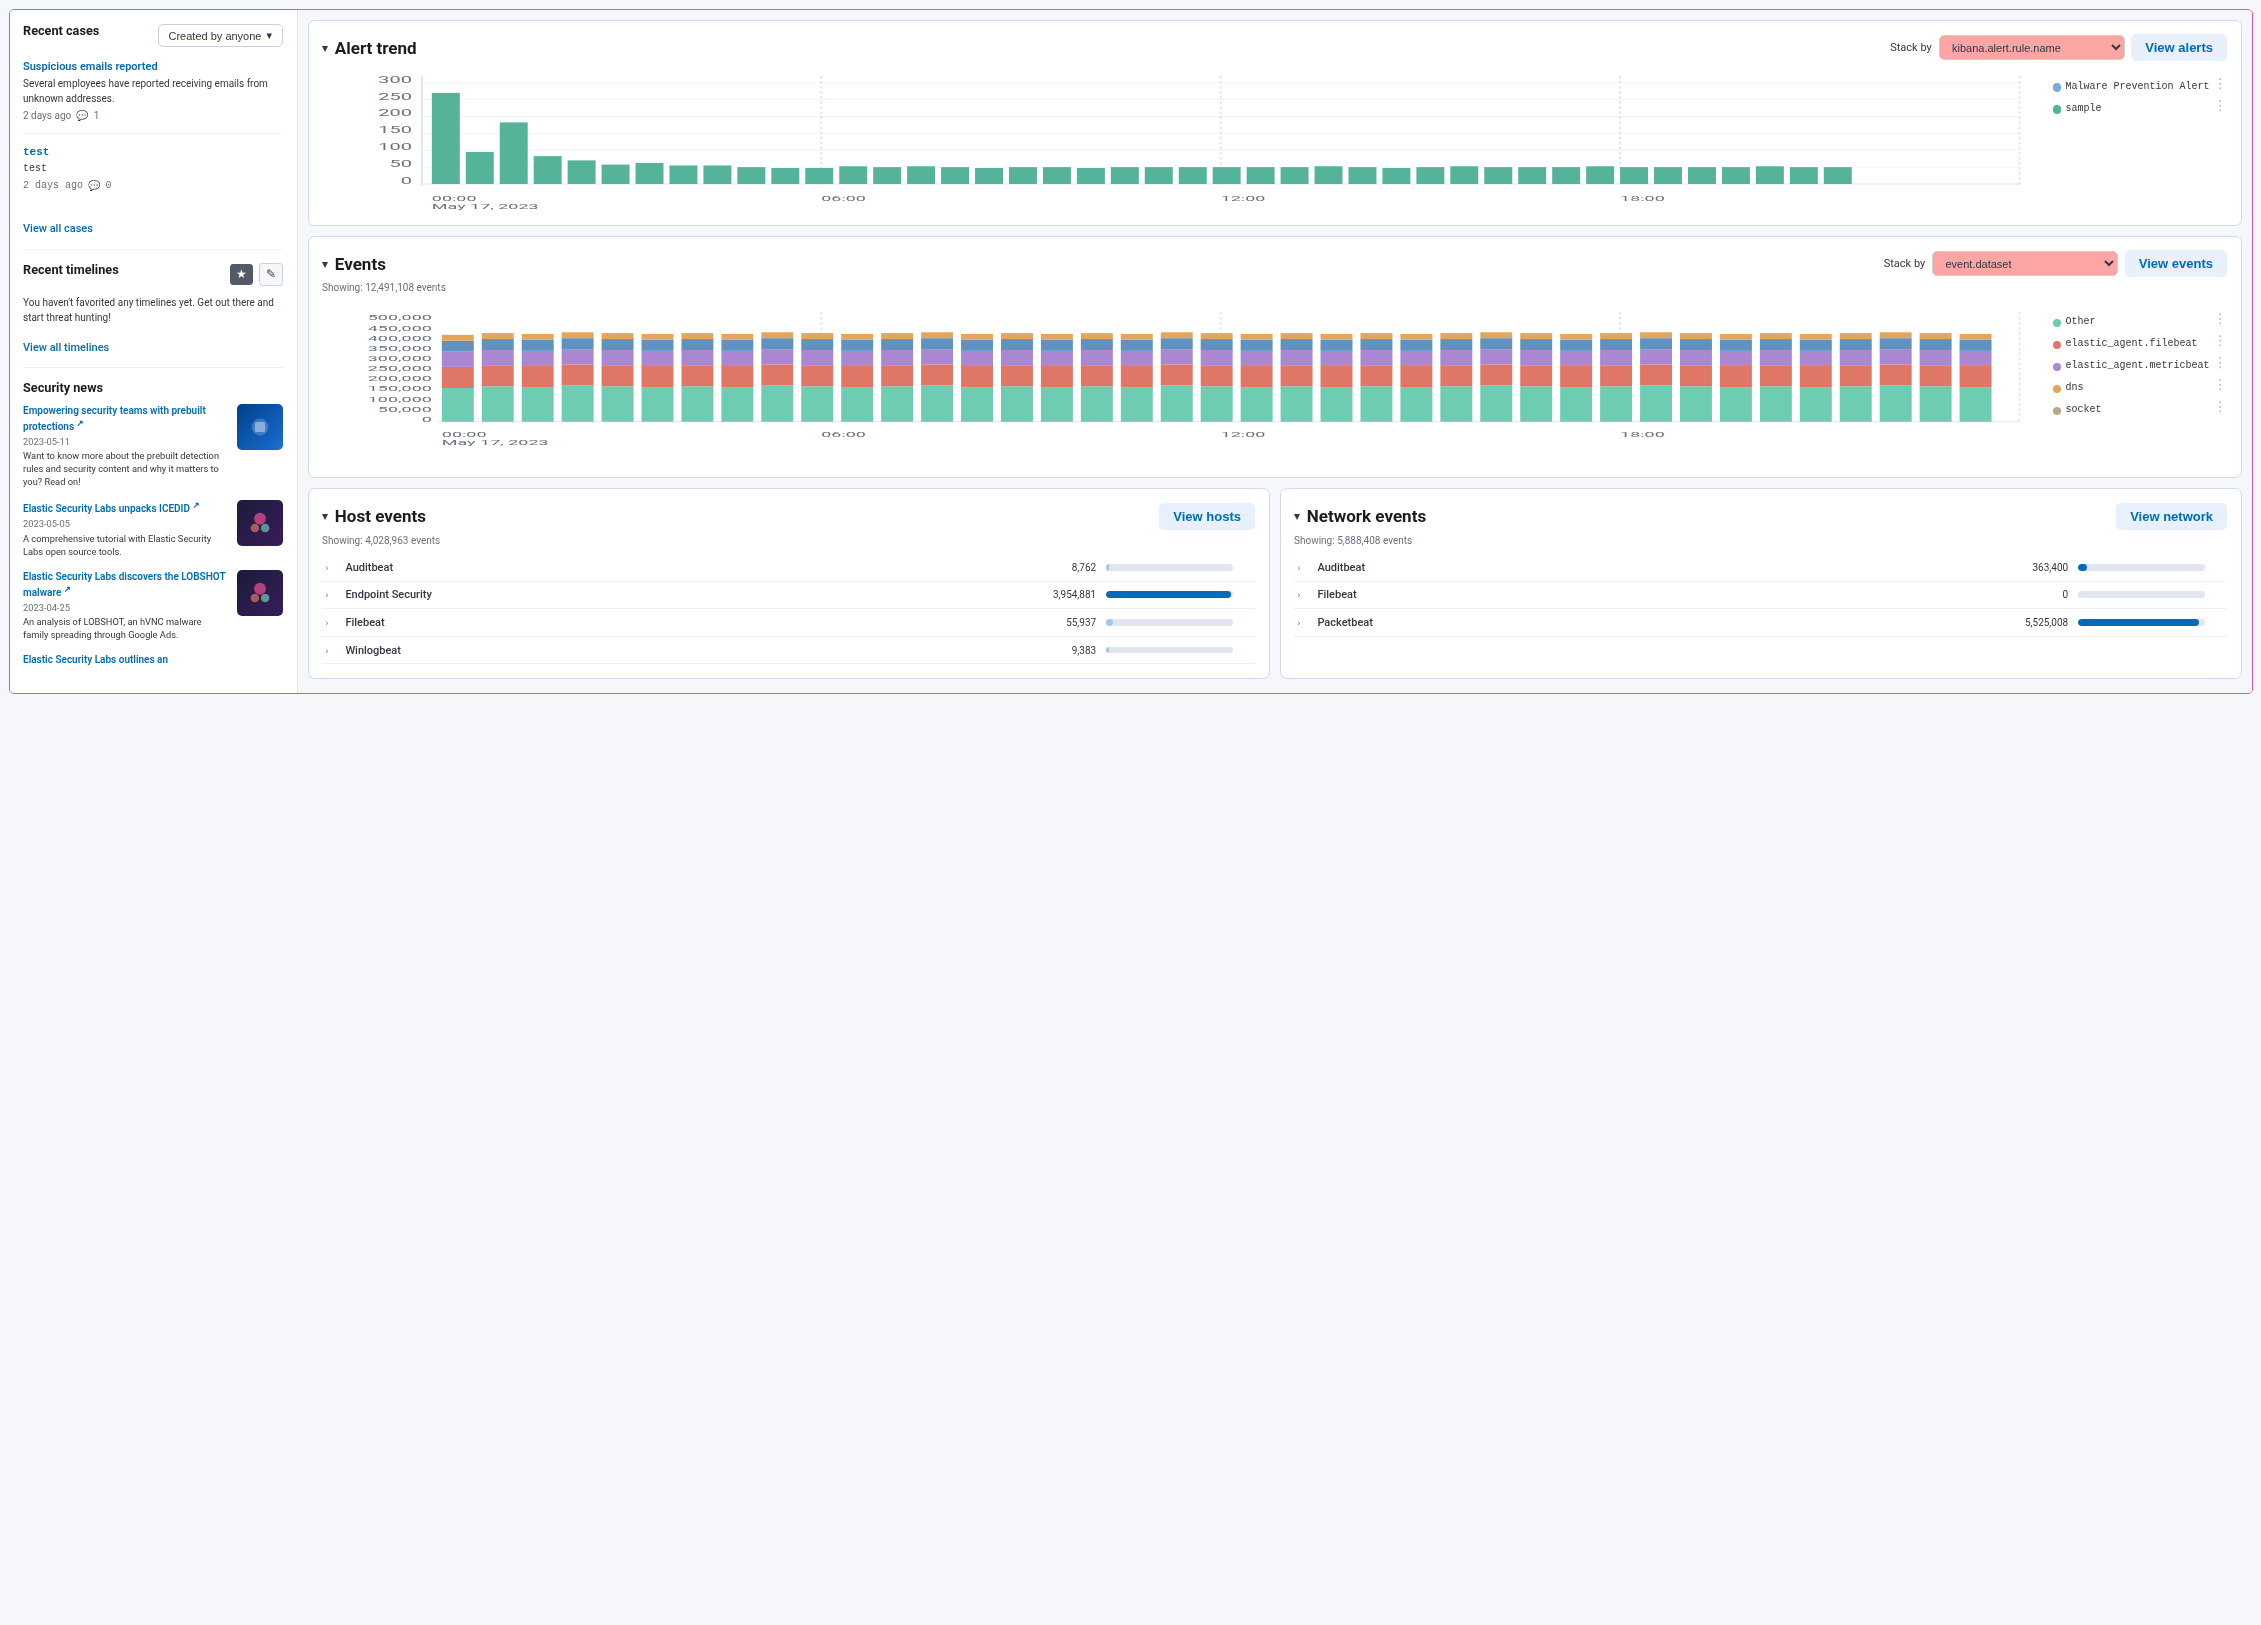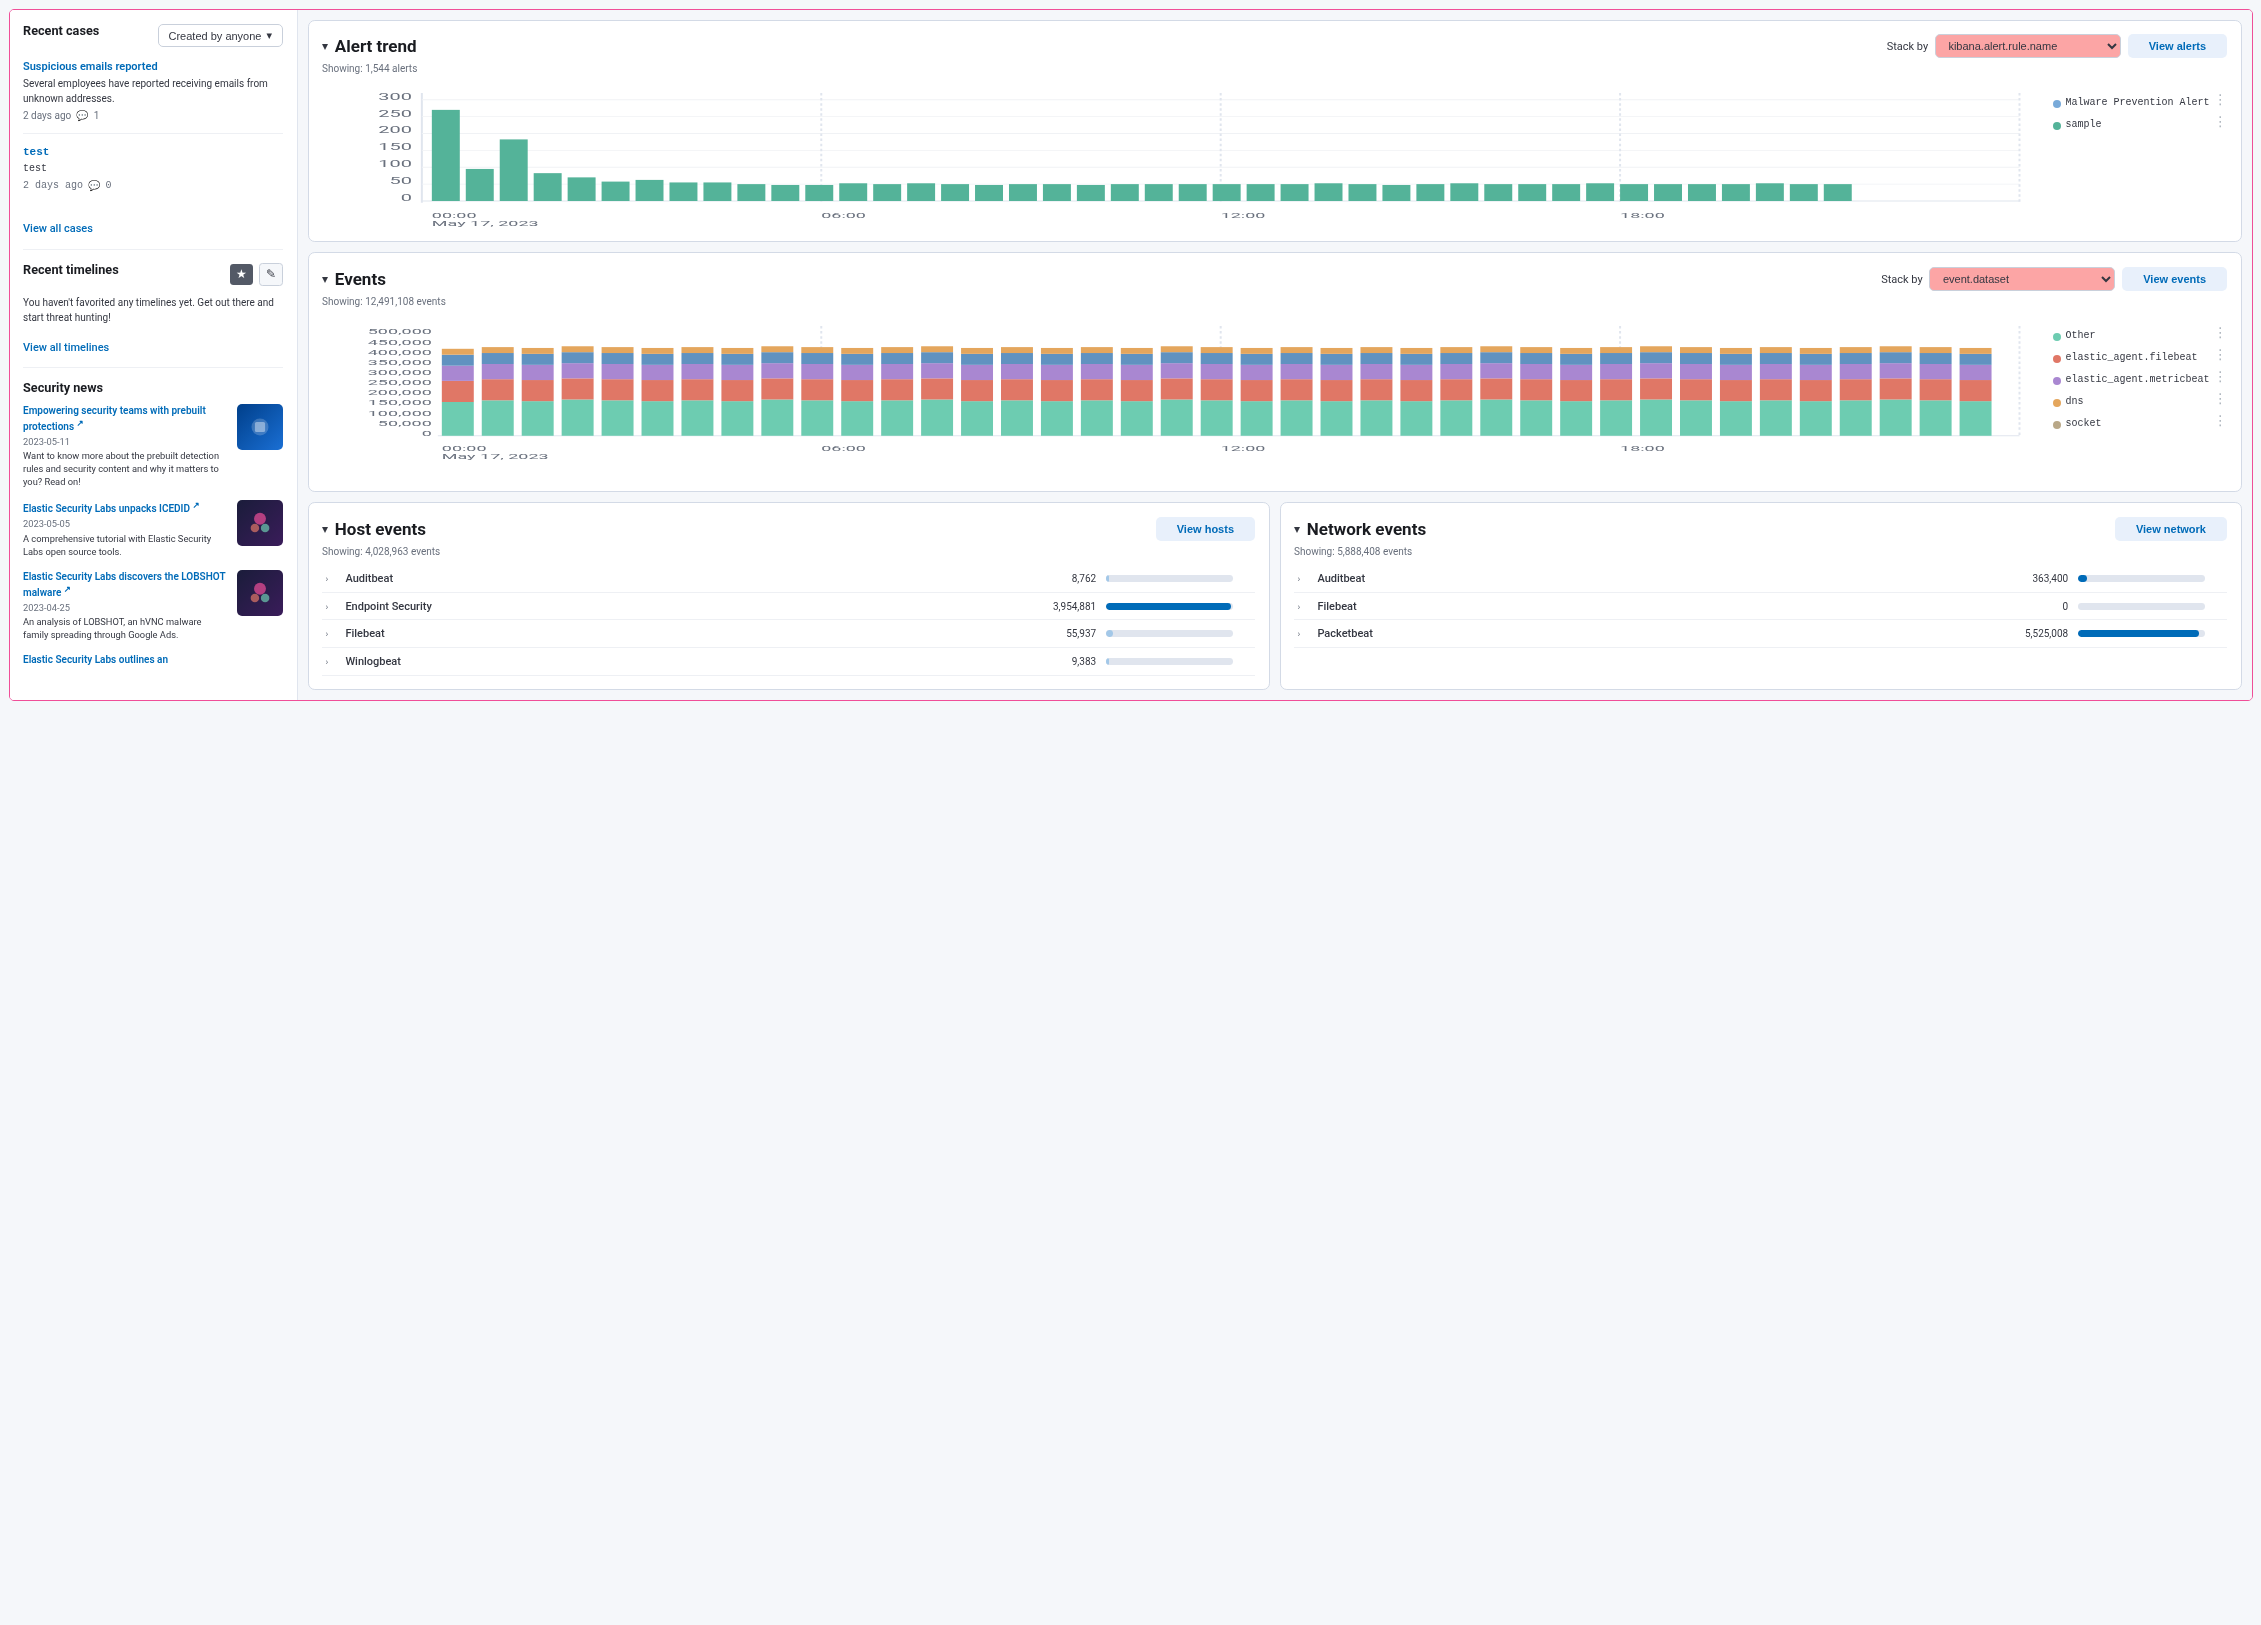--- a/index.html
+++ b/index.html
@@ -201,23 +201,23 @@
       color: #343741;
       background: #fca5a5;
       cursor: pointer;
       min-width: 186px;
     }
     .view-btn {
       background: #e8f0fb;
       border: none;
       border-radius: 5px;
       color: #006bb8;
-      font-size: 11px;
+      font-size: 13px;
       font-weight: 600;
-      padding: 6px 21px;
+      padding: 6px 14px;
       cursor: pointer;
     }
     .chart-and-legend {
       display: flex;
       gap: 13.5px;
       align-items: flex-start;
     }
     .chart-wrap {
       flex: 1;
       position: relative;
@@ -436,21 +436,20 @@
           <span class="card-title">Alert trend</span>
         </div>
         <div class="stack-by-row">
           <span class="stack-by-label">Stack by</span>
           <select class="stack-by-select">
             <option>kibana.alert.rule.name</option>
           </select>
           <button class="view-btn">View alerts</button>
         </div>
       </div>
-      <div class="showing-label">Showing: 1,544 alerts</div>
       <div class="chart-and-legend">
         <div class="chart-wrap">
           <svg width="100%" height="135" viewBox="0 0 860 160" preserveAspectRatio="none" style="font-size:13px">
 
             <line x1="50" y1="0" x2="50" y2="130" stroke="#e0e5ee" stroke-width="1"></line>
 
             <text x="45" y="8" text-anchor="end" font-size="10" fill="#69707d">300</text>
             <text x="45" y="28" text-anchor="end" font-size="10" fill="#69707d">250</text>
             <text x="45" y="48" text-anchor="end" font-size="10" fill="#69707d">200</text>
             <text x="45" y="68" text-anchor="end" font-size="10" fill="#69707d">150</text>

